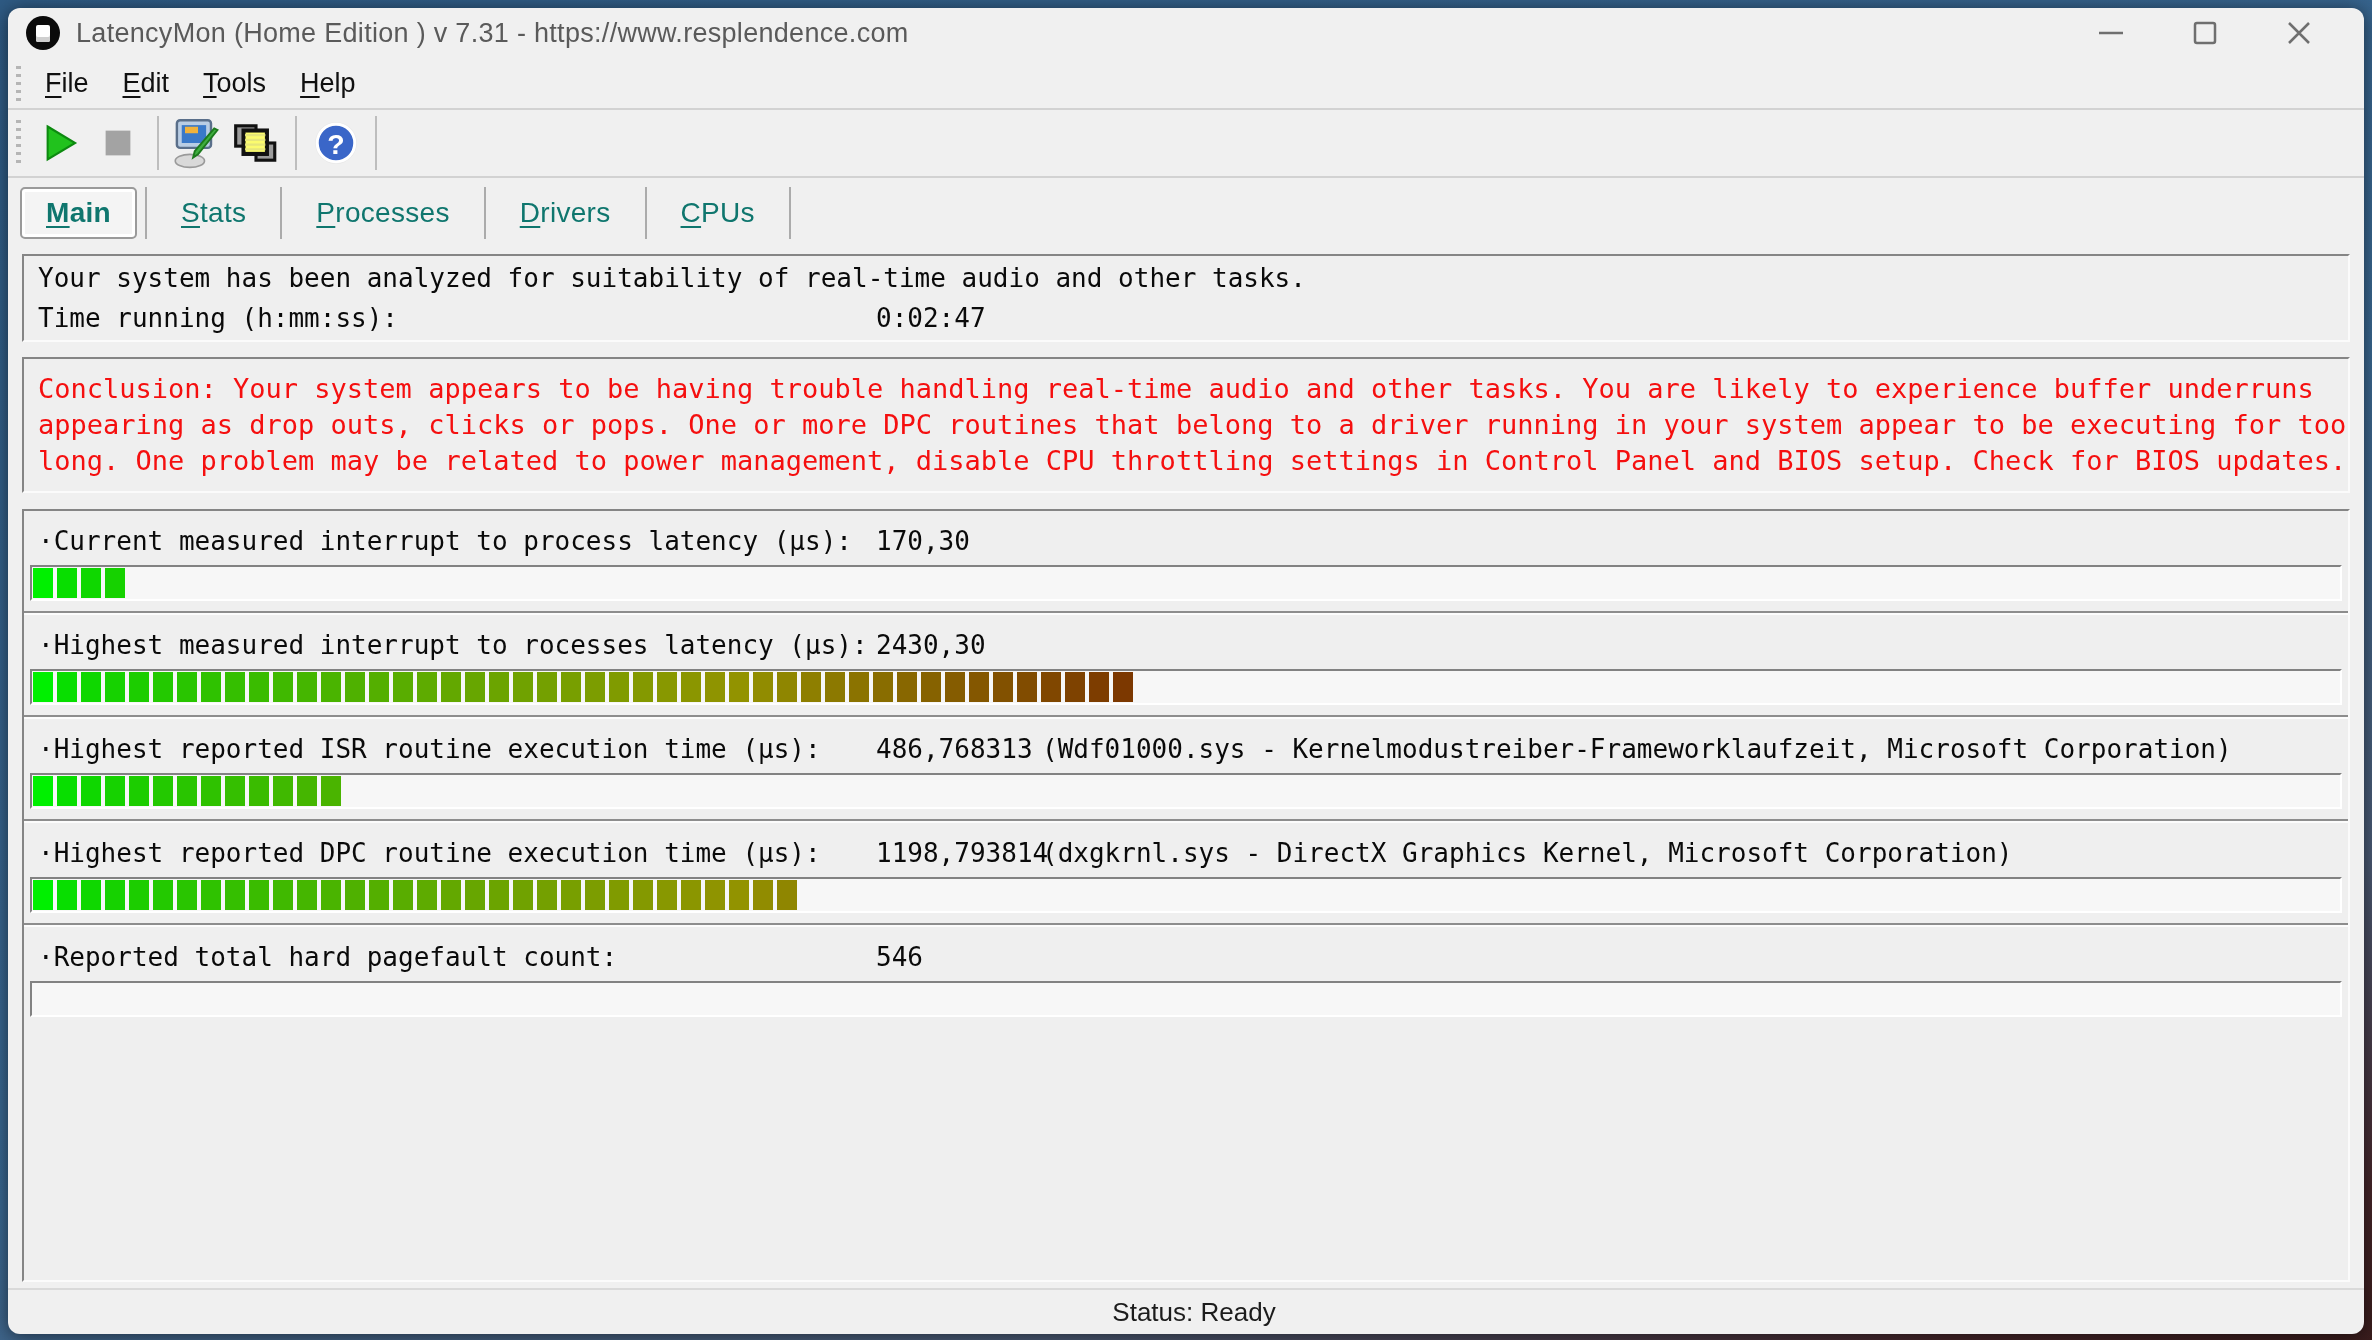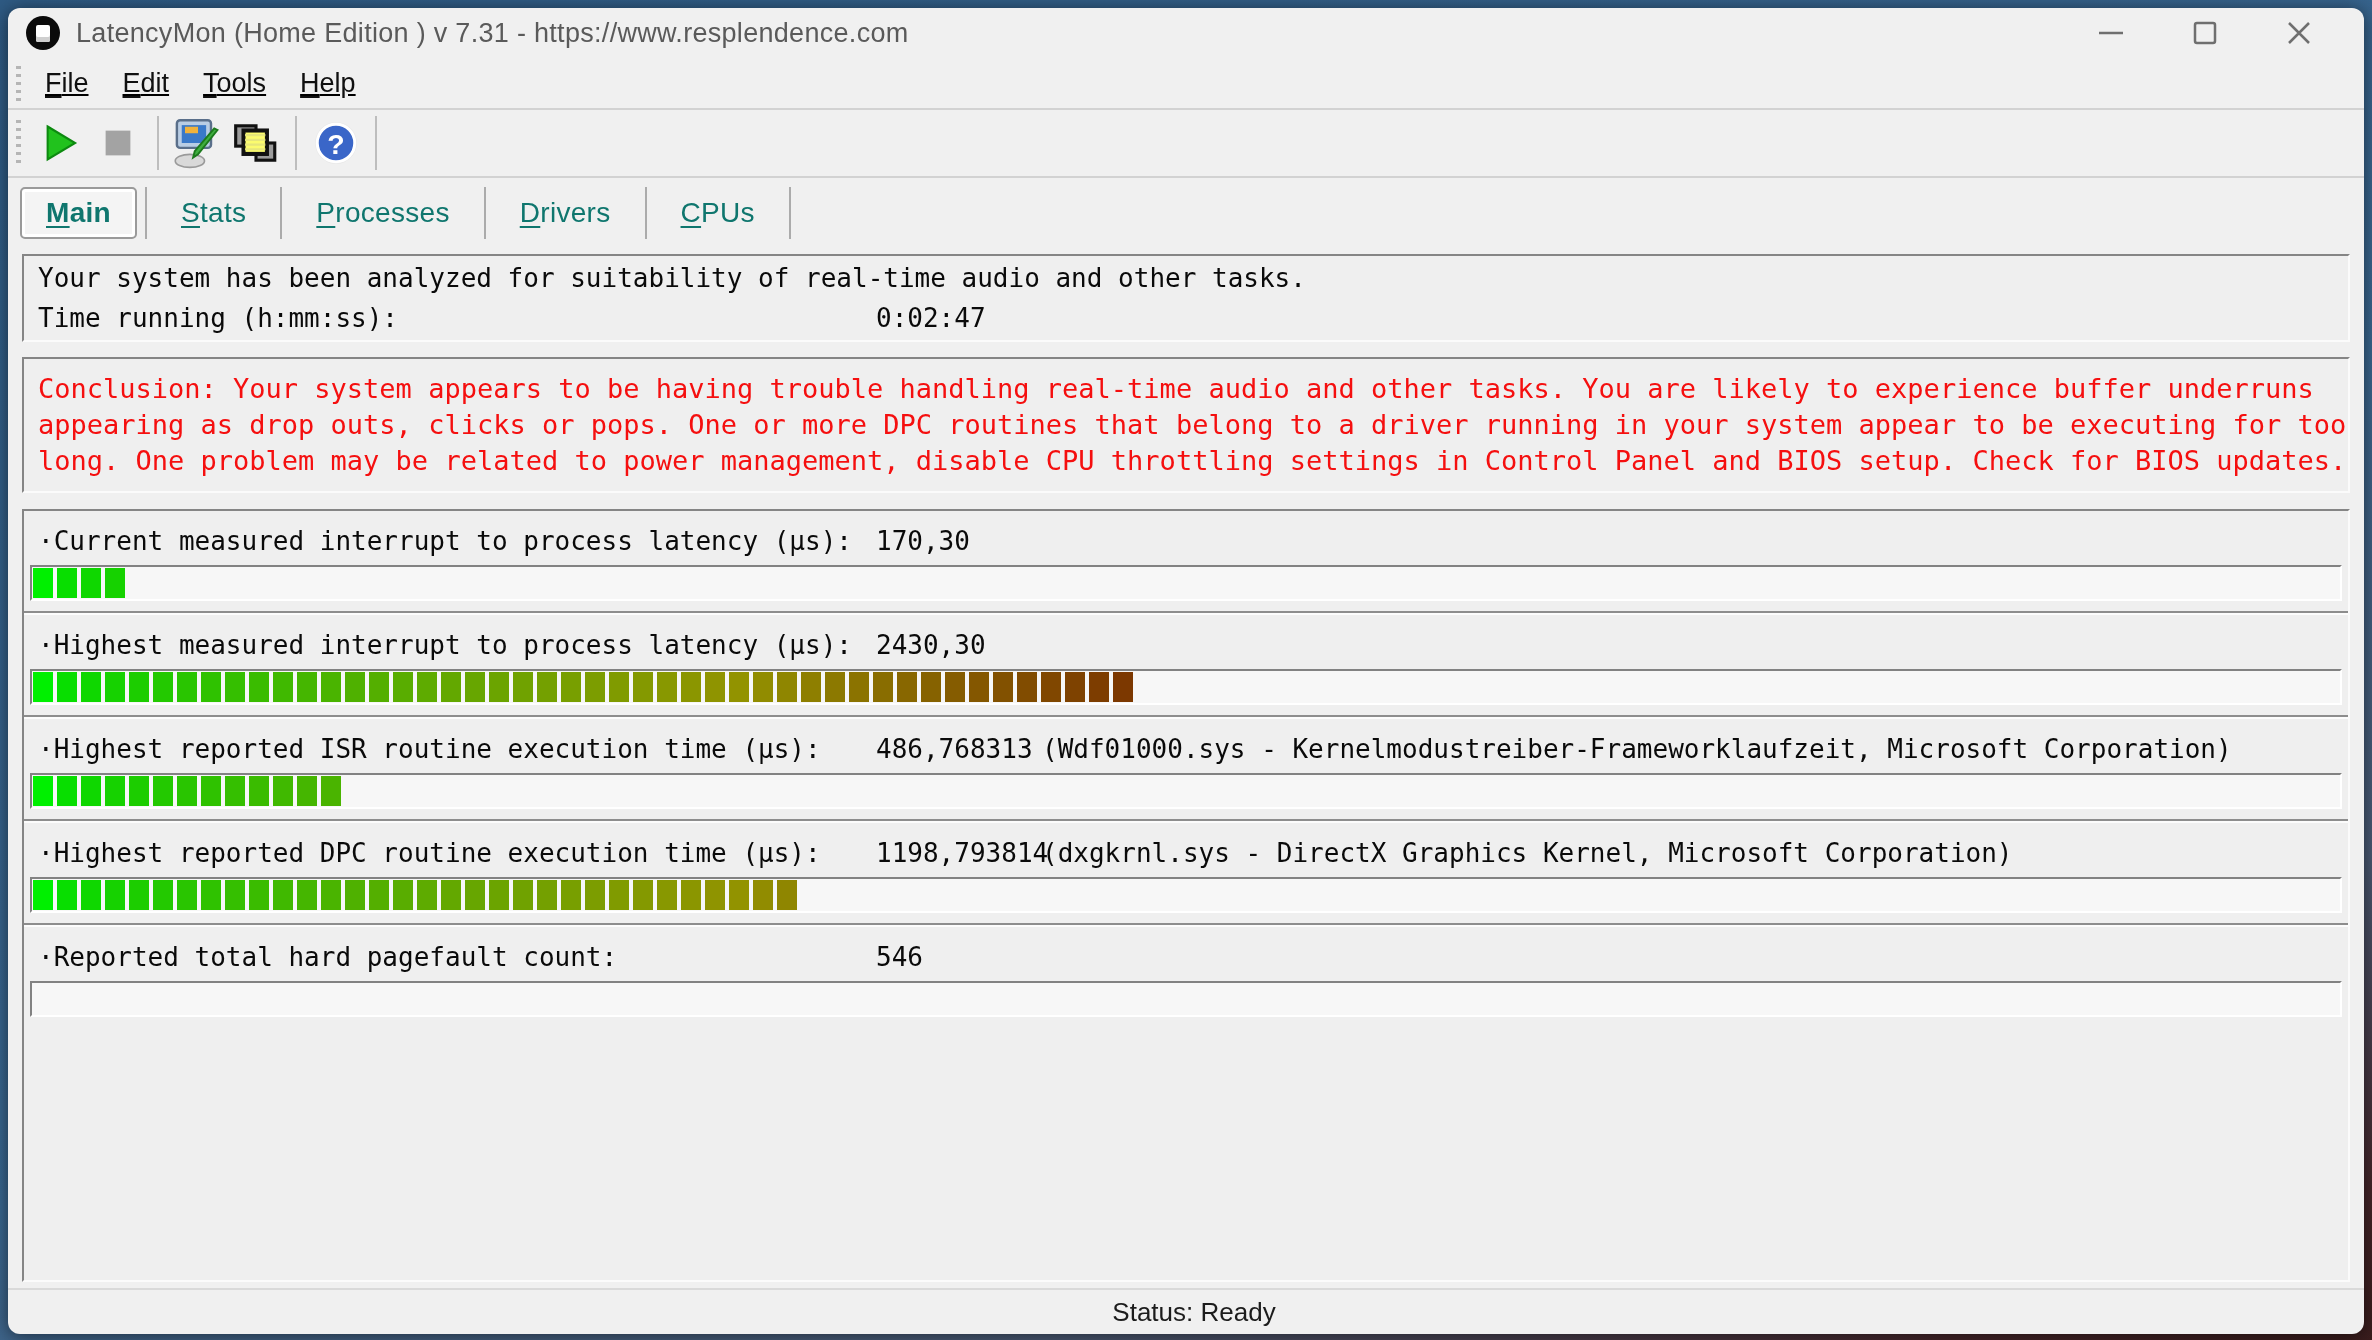--- a/index.html
+++ b/index.html
@@ -18,21 +18,21 @@
   .titlebar{height:50px;flex:none;display:flex;align-items:center;padding-left:18px;}
   .app-icon{width:34px;height:34px;border-radius:50%;background:#0b0b0b;flex:none;
     display:flex;align-items:center;justify-content:center;}
   .app-icon .doc{width:14px;height:17px;background:#fff;border-radius:2px;
     box-shadow:inset 0 -5px 0 #cfcfcf;}
   .title-text{margin-left:16px;font-size:27px;color:#5a5a5a;letter-spacing:.3px;}
   .win-controls{margin-left:auto;display:flex;align-items:center;gap:44px;padding-right:40px;}
   .wc{width:50px;height:42px;display:flex;align-items:center;justify-content:center;color:#6f6f6f;}
   .wc svg{display:block}
   
-  .menubar{height:50px;flex:none;display:flex;align-items:center;border-bottom:2px solid #d2d2d2;padding-left:8px;text-decoration:underline;}
+  .menubar{height:50px;flex:none;display:flex;align-items:center;border-bottom:2px solid #d2d2d2;padding-left:8px;}
   .gripper{width:5px;height:70%;flex:none;margin-right:10px;
     background:repeating-linear-gradient(to bottom,#b5b5b5 0 3px,transparent 3px 8px);}
   .menu-item{font-size:27px;color:#101010;padding:4px 14px;margin-right:6px;}
   .ul{text-decoration:underline;text-underline-offset:4px;}
   
   .toolbar{height:66px;flex:none;display:flex;align-items:center;border-bottom:2px solid #d2d2d2;padding-left:8px;}
   .tbtn{width:58px;height:58px;flex:none;display:flex;align-items:center;justify-content:center;}
   .tsep{width:2px;height:54px;background:#bdbdbd;margin:0 10px;flex:none;}
   
   .tabstrip{height:70px;flex:none;display:flex;align-items:center;padding-left:12px;}
@@ -184,21 +184,21 @@
             <div class="seg" style="background: rgb(0, 240, 0);"></div>
             <div class="seg" style="background: rgb(8, 222, 0);"></div>
             <div class="seg" style="background: rgb(15, 215, 0);"></div>
             <div class="seg" style="background: rgb(22, 210, 0);"></div>
           </div>
         <div class="row-divider"></div>
       </div>
 
       <div class="m-row">
         <div class="label-row">
-          <span class="lab-col">·Highest measured interrupt to process latency (µs):</span>
+          <span class="lab-col">·Highest measured interrupt to rocesses latency (µs):</span>
           <span class="val-col">2430,30</span>
           <span class="note-col"></span>
         </div>
         <div class="bar-groove">
             <div class="seg" style="background: rgb(0, 240, 0);"></div>
             <div class="seg" style="background: rgb(8, 222, 0);"></div>
             <div class="seg" style="background: rgb(15, 215, 0);"></div>
             <div class="seg" style="background: rgb(22, 210, 0);"></div>
             <div class="seg" style="background: rgb(28, 205, 0);"></div>
             <div class="seg" style="background: rgb(35, 201, 0);"></div>

